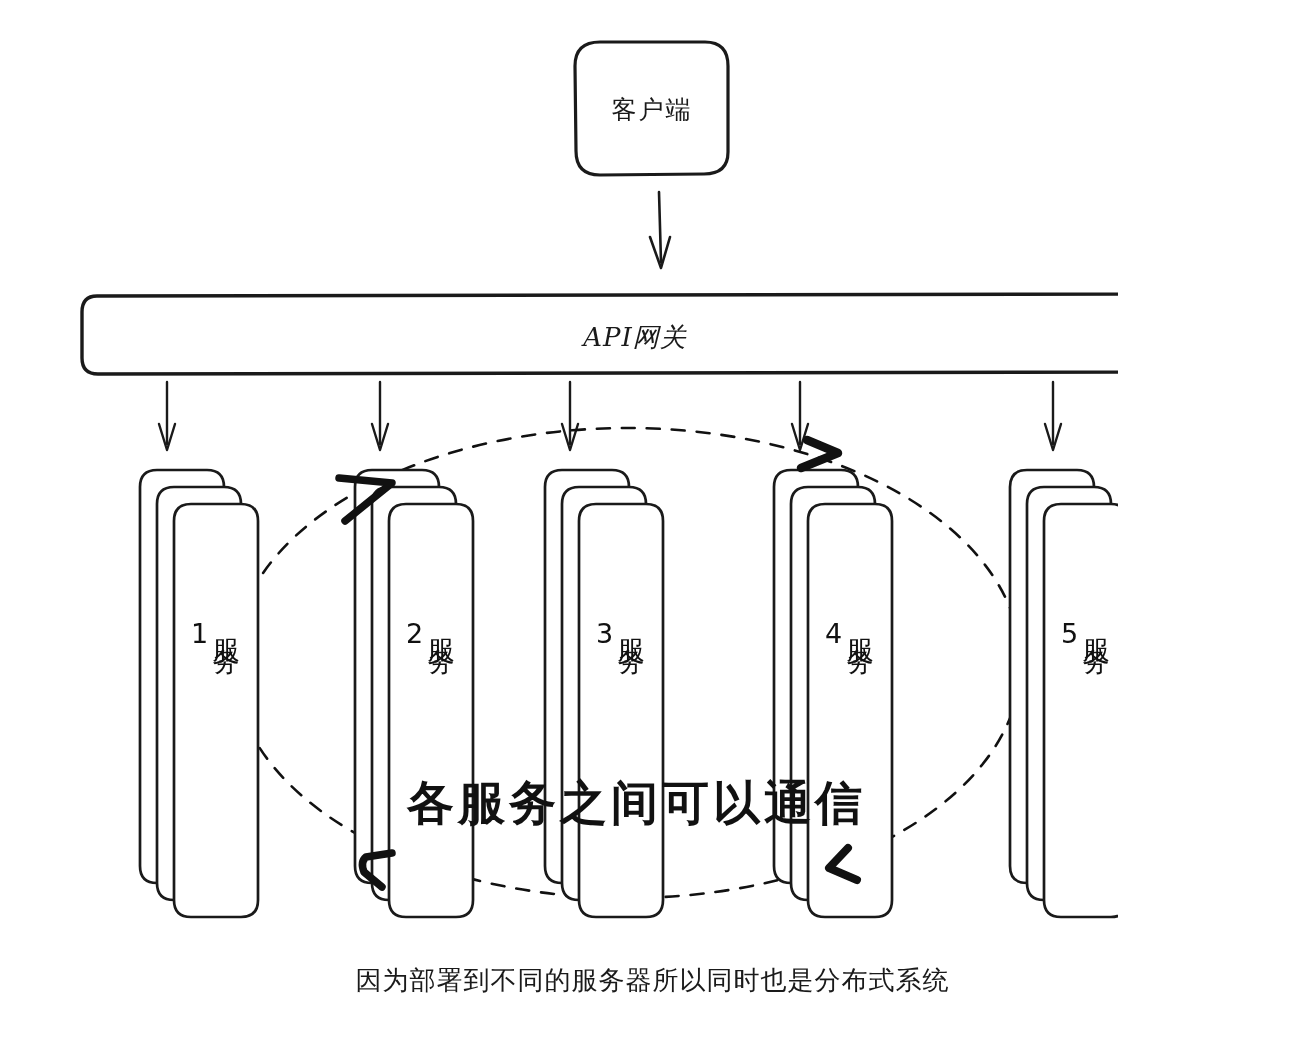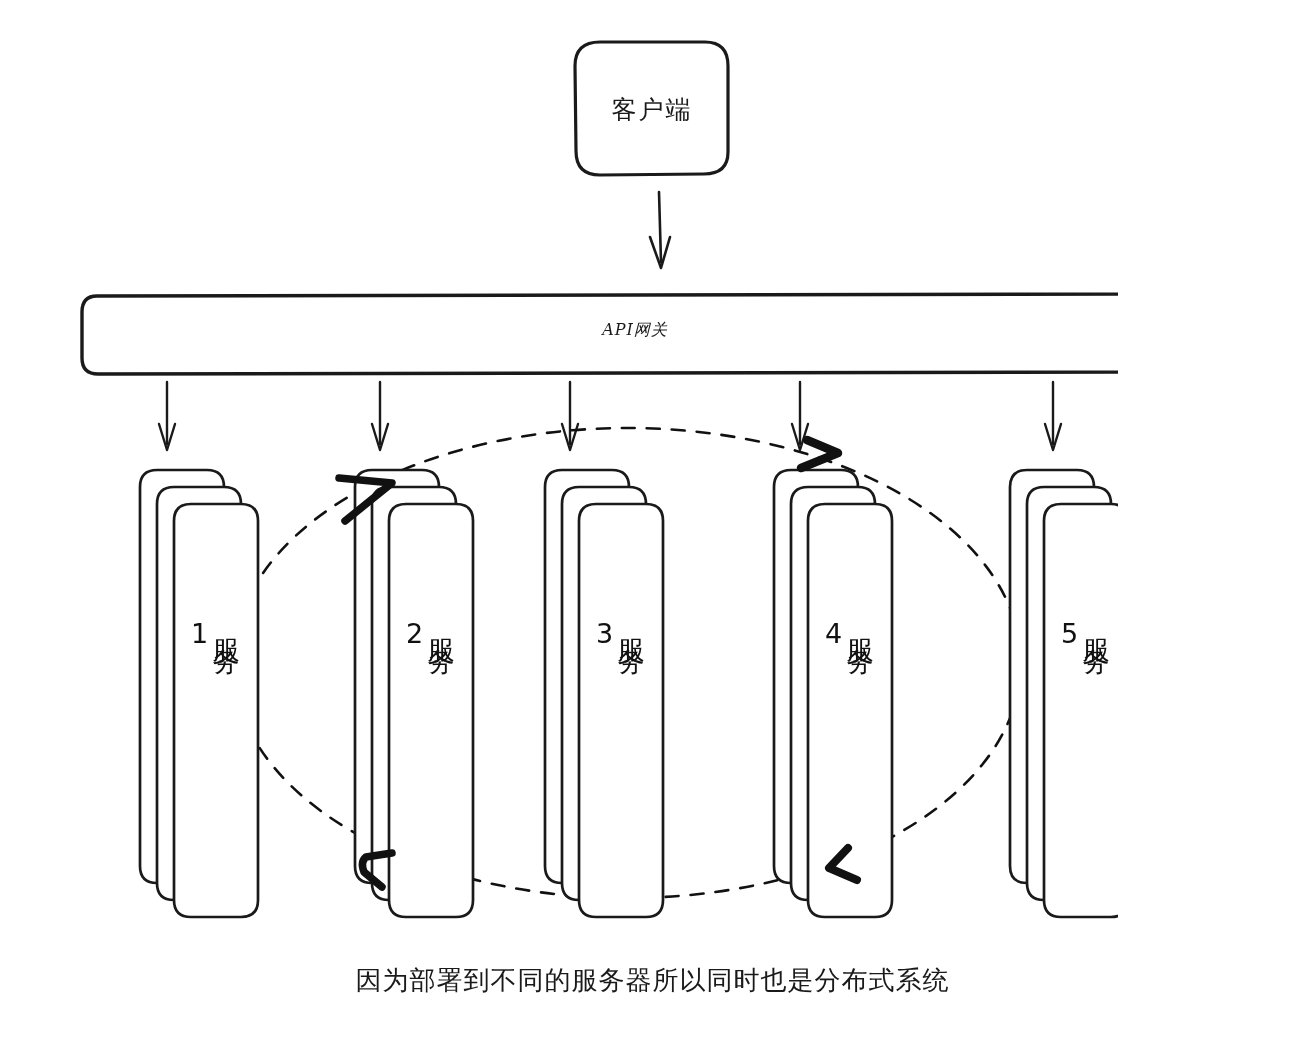--- a/index.html
+++ b/index.html
@@ -32,21 +32,21 @@
     pointer-events: none;
   }
   
   .client-label {
     font-size: 25px;
     letter-spacing: 2px;
     font-family: "DejaVu Sans", sans-serif;
   }
   
   .gw-label {
-    font-size: 16px;
+    font-size: 26px;
     font-style: italic;
     letter-spacing: 1px;
     font-family: "DejaVu Serif", serif;
   }
   
   .svc-label {
     font-size: 27px;
     font-family: "DejaVu Sans", sans-serif;
     writing-mode: vertical-rl;
     text-orientation: upright;
@@ -189,17 +189,18 @@
   <div class="lbl svc-label" style="left:820px; top:618px;">
     <span>服务</span><br>
     <span>4</span>
   </div>
 
   <div class="lbl svc-label" style="left:1056px; top:618px;">
     <span>服务</span><br>
     <span>5</span>
   </div>
 
+  <div class="lbl note-main" style="left:407px; top:772px;">各服务之间可以通信</div>
 
   <div class="lbl caption" style="left:0px; top:963px; width:1305px; text-align:center;">因为部署到不同的服务器所以同时也是分布式系统</div>
 
 
 </div>
 
 </body></html>

